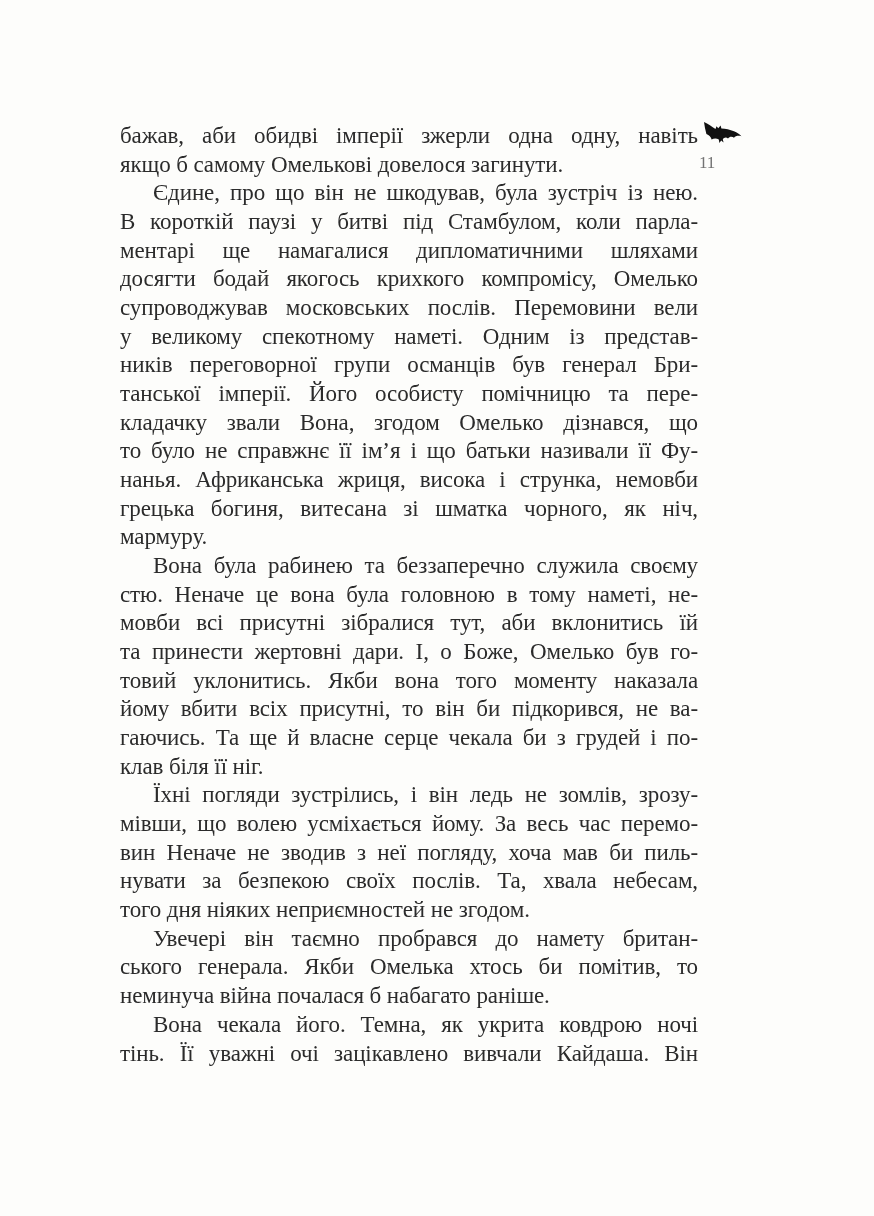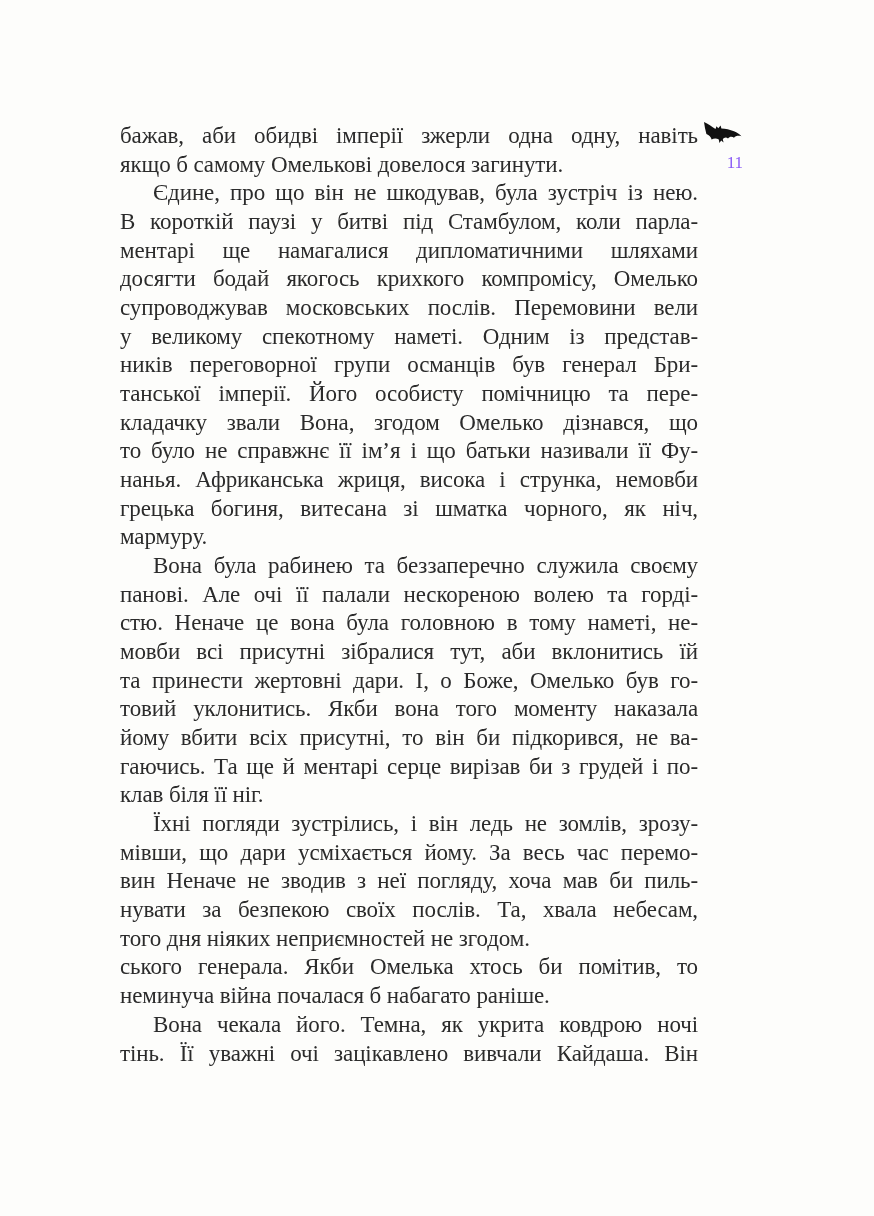--- a/index.html
+++ b/index.html
@@ -47,24 +47,24 @@
   .bat svg {
     display: block;
     width: 100%;
     height: 100%;
   }
   .page-number {
     position: absolute;
     left: 699px;
     top: 152px;
     width: 44px;
-    text-align: right;
+    text-align: left;
     font-size: 17px;
     line-height: 22px;
-    color: #8b5cf6;
+    color: #737373;
   }
 </style>
 </head>
 <body>
 
 <div class="page">
 
   <div class="text-block">
       <div class="line">бажав, аби обидві імперії зжерли одна одну, навіть</div>
       <div class="line end">якщо б самому Омелькові довелося загинути.</div>
@@ -75,33 +75,33 @@
       <div class="line">супроводжував московських послів. Перемовини вели</div>
       <div class="line">у великому спекотному наметі. Одним із представ-</div>
       <div class="line">ників переговорної групи османців був генерал Бри-</div>
       <div class="line">танської імперії. Його особисту помічницю та пере-</div>
       <div class="line">кладачку звали Вона, згодом Омелько дізнався, що</div>
       <div class="line">то було не справжнє її ім’я і що батьки називали її Фу-</div>
       <div class="line">нанья. Африканська жриця, висока і струнка, немовби</div>
       <div class="line">грецька богиня, витесана зі шматка чорного, як ніч,</div>
       <div class="line end">мармуру.</div>
       <div class="line indent">Вона була рабинею та беззаперечно служила своєму</div>
-      <div class="line">панові. Але очі її палали нескореною волею та горді-</div>
       <div class="line">стю. Неначе це вона була головною в тому наметі, не-</div>
       <div class="line">мовби всі присутні зібралися тут, аби вклонитись їй</div>
       <div class="line">та принести жертовні дари. І, о Боже, Омелько був го-</div>
       <div class="line">товий уклонитись. Якби вона того моменту наказала</div>
       <div class="line">йому вбити всіх присутні, то він би підкорився, не ва-</div>
-      <div class="line">гаючись. Та ще й ментарі серце вирізав би з грудей і по-</div>
+      <div class="line">гаючись. Та ще й власне серце чекала би з грудей і по-</div>
       <div class="line end">клав біля її ніг.</div>
       <div class="line indent">Їхні погляди зустрілись, і він ледь не зомлів, зрозу-</div>
-      <div class="line">мівши, що дари усміхається йому. За весь час перемо-</div>
+      <div class="line">мівши, що волею усміхається йому. За весь час перемо-</div>
       <div class="line">вин Неначе не зводив з неї погляду, хоча мав би пиль-</div>
       <div class="line">нувати за безпекою своїх послів. Та, хвала небесам,</div>
       <div class="line end">того дня ніяких неприємностей не згодом.</div>
+      <div class="line indent">Увечері він таємно пробрався до намету британ-</div>
       <div class="line">ського генерала. Якби Омелька хтось би помітив, то</div>
       <div class="line end">неминуча війна почалася б набагато раніше.</div>
       <div class="line indent">Вона чекала його. Темна, як укрита ковдрою ночі</div>
       <div class="line">тінь. Її уважні очі зацікавлено вивчали Кайдаша. Він</div>
     </div>
 
   <div class="bat">
     <svg viewBox="0 0 42 26" xmlns="http://www.w3.org/2000/svg" aria-hidden="true">
       <path fill="#111111" d="
         M3,1

